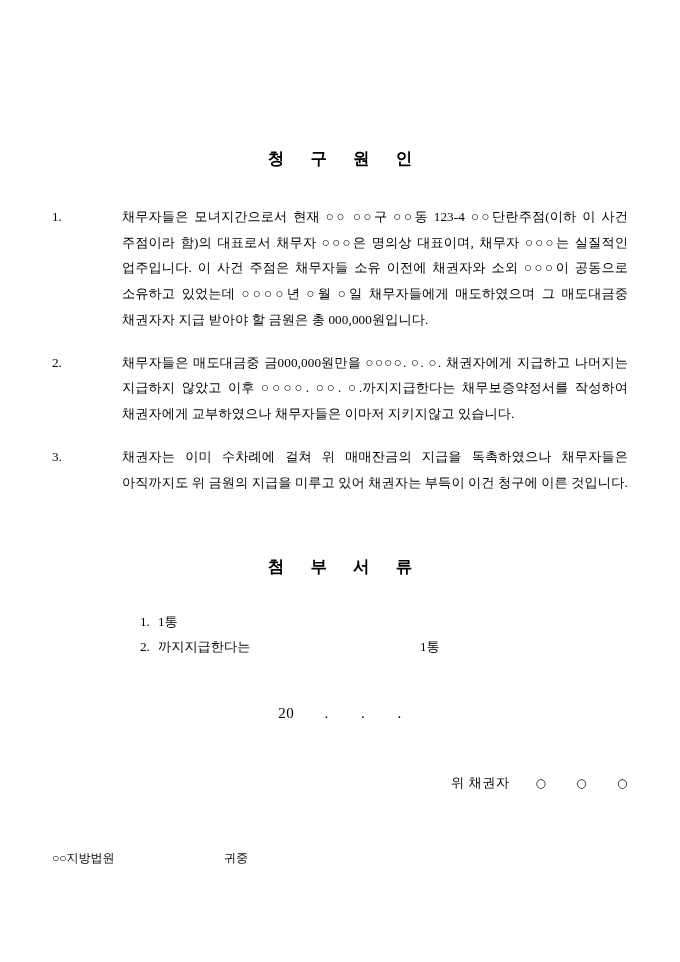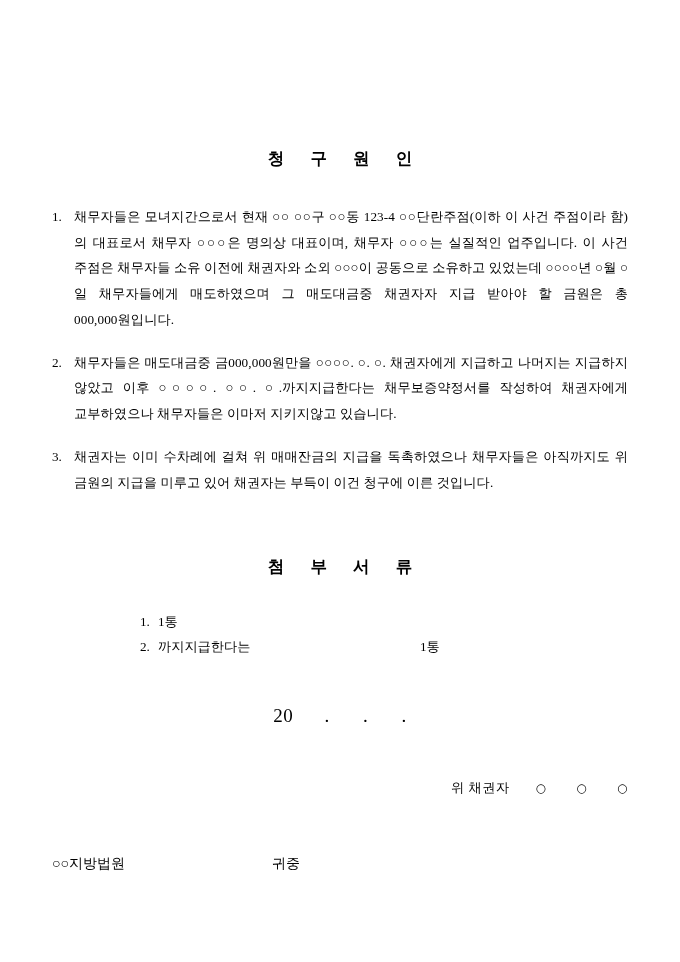--- a/index.html
+++ b/index.html
@@ -66,20 +66,21 @@
     line-height: 1.95;
   }
   .claim-text {
     flex: 1 1 auto;
     word-break: keep-all;
     letter-spacing: 0.1px;
   }
   .claim-text.justify {
     text-align: justify;
     text-align-last: left;
+    margin-left: 48px;
   }
 
   
   .attachments {
     margin: 0;
     padding: 0;
     list-style: none;
     padding-top: 26px;
   }
   .attach-row {
@@ -94,21 +95,21 @@
   .attach-label {
     flex: 0 0 262px;
   }
   .attach-count {
     flex: 0 0 auto;
   }
 
   
   .date-line {
     text-align: center;
-    font-size: 19px;
+    font-size: 15px;
     padding-top: 46px;
     letter-spacing: 0.5px;
   }
   .date-year {
     margin-right: 26px;
   }
   .date-dot {
     margin-right: 28px;
   }
   .date-dot:last-child {
@@ -130,24 +131,23 @@
     margin-right: 26px;
     font-family: "DejaVu Sans", sans-serif;
     font-size: 12px;
   }
   .sig-circle:last-child {
     margin-right: 0;
   }
 
   
   .court {
-    font-size: 14px;
+    font-size: 12px;
     padding-top: 58px;
     display: flex;
-    gap: 48px;
   }
   .court-name {
     flex: 0 0 172px;
   }
   .court-honor {
     flex: 0 0 auto;
   }
 </style>
 </head>
 <body>

